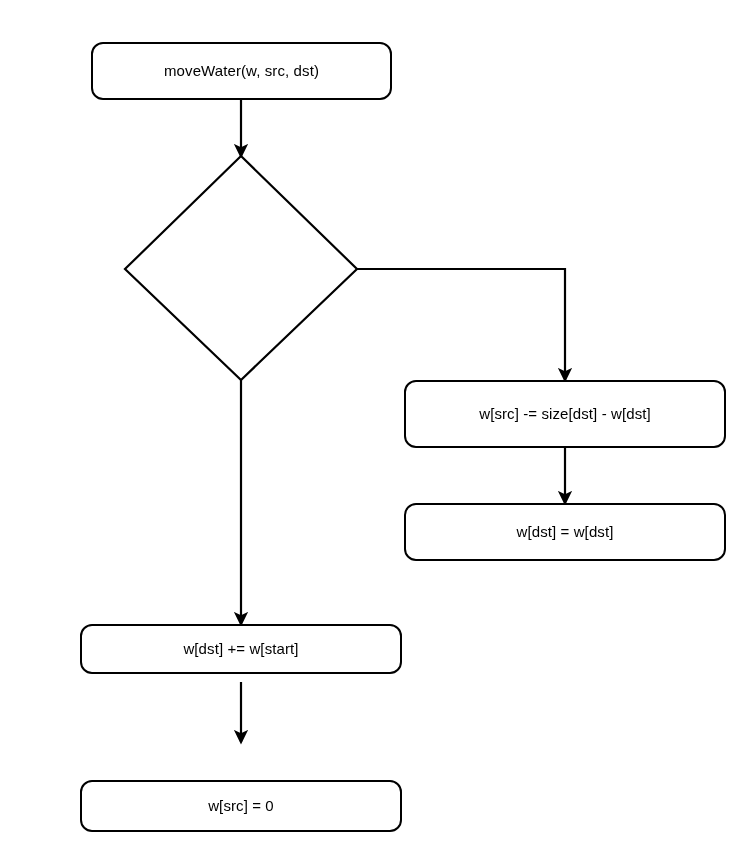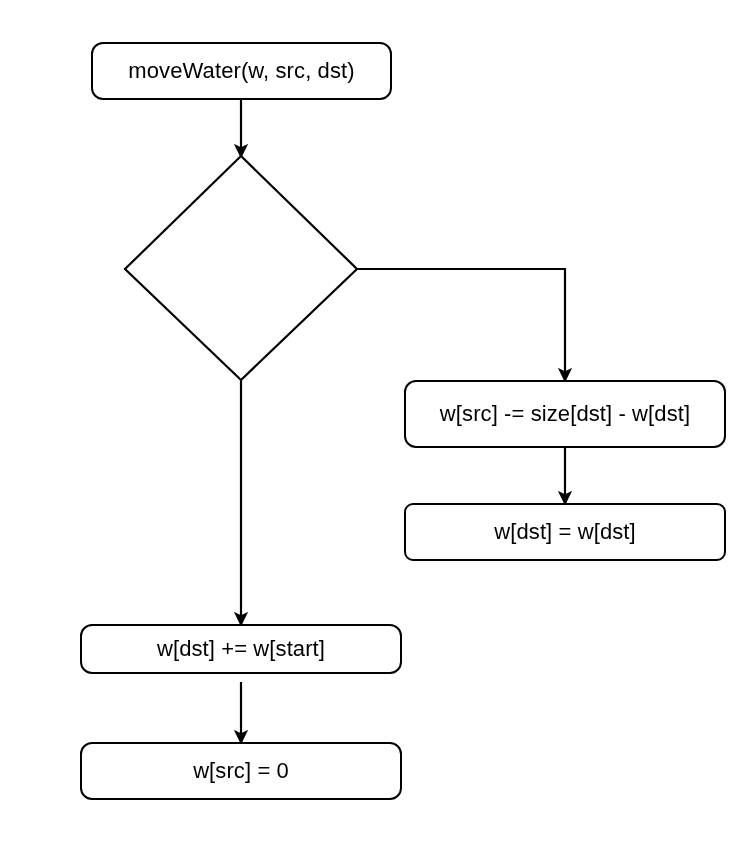--- a/index.html
+++ b/index.html
@@ -32,21 +32,21 @@
     display: flex;
     align-items: center;
     justify-content: center;
     text-align: center;
     color: #000000;
     background: #ffffff;
   }
   .node.process {
     border: 2.2px solid #000000;
     border-radius: 12px;
-    font-size: 22px;
+    font-size: 15px;
     line-height: 1.15;
     letter-spacing: 0.1px;
   }
   .node.decision {
     border: none;
     background: transparent;
     font-size: 15px;
     line-height: 1.35;
     pointer-events: none;
   }
@@ -94,25 +94,25 @@
 
   <div class="node process" style="left:91px; top:42px; width:301px; height:58px;">
     <span class="node-label">moveWater(w, src, dst)</span>
   </div>
 
 
   <div class="node process" style="left:404px; top:380px; width:322px; height:68px;">
     <span class="node-label">w[src] -= size[dst] - w[dst]</span>
   </div>
 
-  <div class="node process" style="left:404px; top:503px; width:322px; height:58px;border-radius:9px;">
+  <div class="node process" style="left:404px; top:503px; width:322px; height:58px;">
     <span class="node-label">w[dst] = w[dst]</span>
   </div>
 
   <div class="node process" style="left:80px; top:624px; width:322px; height:50px;">
     <span class="node-label">w[dst] += w[start]</span>
   </div>
 
-  <div class="node process" style="left:80px; top:742px; width:322px; height:58px;">
+  <div class="node process" style="left:80px; top:780px; width:322px; height:52px;">
     <span class="node-label">w[src] = 0</span>
   </div>
 
 </div>
 
 </body></html>

